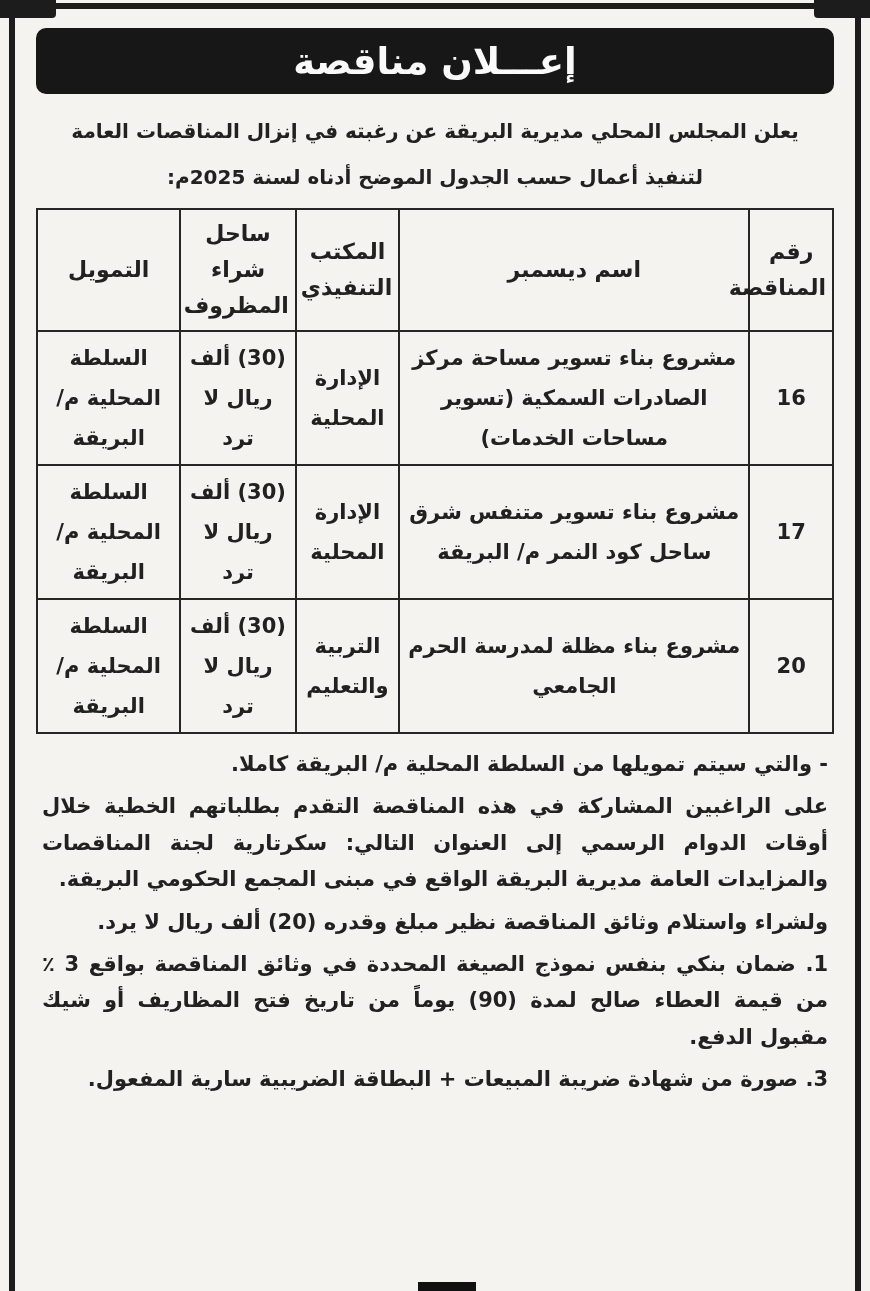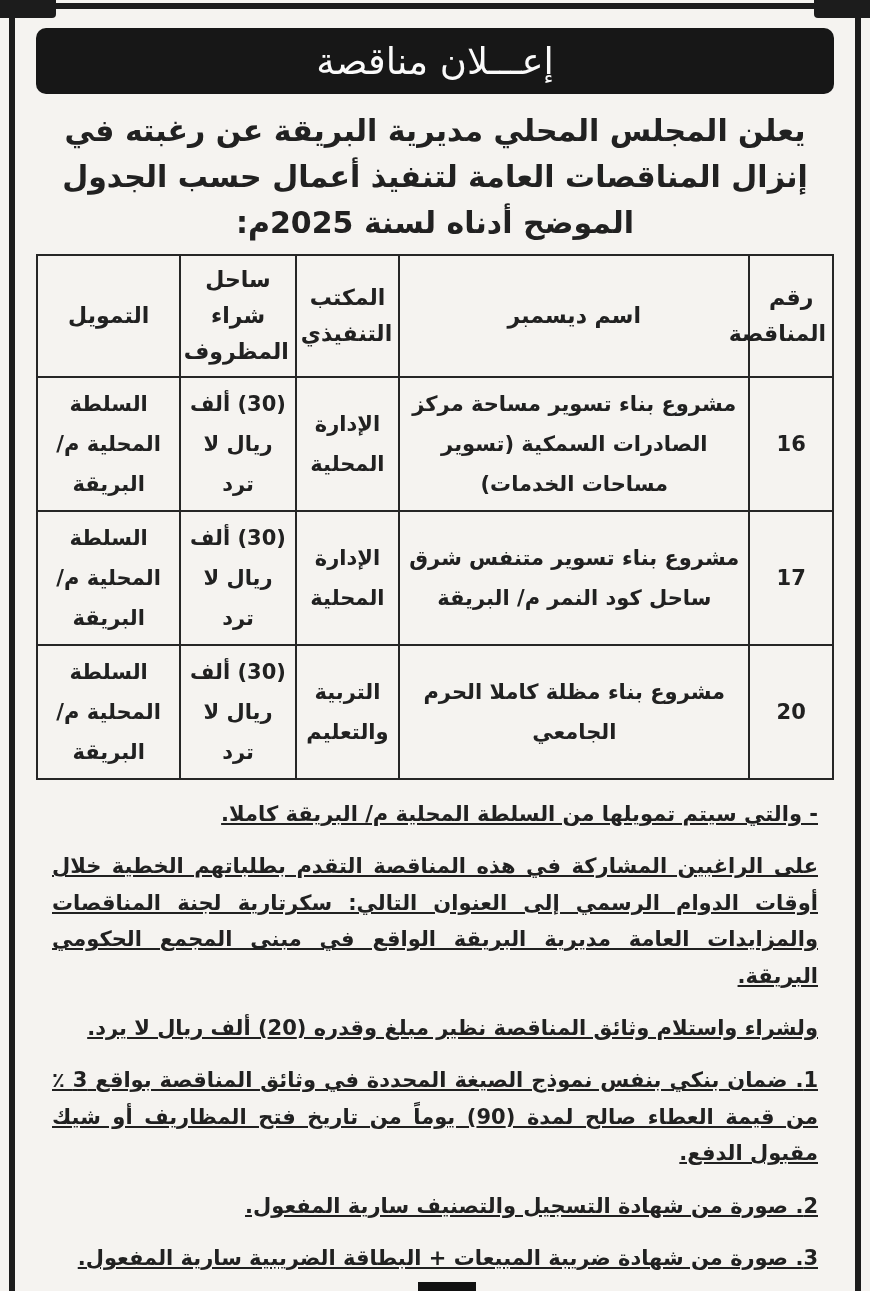--- a/index.html
+++ b/index.html
@@ -52,26 +52,26 @@
     height: 66px;
     background: #171717;
     border-radius: 10px;
     display: flex;
     align-items: center;
     justify-content: center;
   }
   .banner span {
     color: #fafafa;
     font-size: 37px;
-    font-weight: normal;
+    font-weight: bold;
     letter-spacing: 1px;
   }
   .intro {
     margin: 14px 6px 6px;
-    font-size: 30px;
+    font-size: 20px;
     font-weight: bold;
     line-height: 46px;
     text-align: center;
   }
   table {
     width: 100%;
     border-collapse: collapse;
     margin-top: 8px;
     table-layout: fixed;
   }
@@ -94,27 +94,26 @@
   }
   col.c-number   { width: 10.5%; }
   col.c-project  { width: 44%;   }
   col.c-office   { width: 13%;   }
   col.c-envelope { width: 14.5%; }
   col.c-funding  { width: 18%;   }
   .paras {
     margin-top: 12px;
   }
   .paras p {
-    margin: 16px;
+    margin: 6px;
     font-size: 21px;
     font-weight: bold;
     line-height: 36.4px;
     text-align: justify;
     text-justify: inter-word;
-    text-decoration: underline;
   }
 </style>
 </head>
 <body>
 
 <div class="page">
   <div class="frame"></div>
   <div class="corner tl"></div>
   <div class="corner tr"></div>
 
@@ -153,33 +152,32 @@
         </tr>
         <tr>
           <td>17</td>
           <td>مشروع بناء تسوير متنفس شرق ساحل كود النمر م/ البريقة</td>
           <td>الإدارة المحلية</td>
           <td>(30) ألف ريال لا ترد</td>
           <td>السلطة المحلية م/ البريقة</td>
         </tr>
         <tr>
           <td>20</td>
-          <td>مشروع بناء مظلة كاملا الحرم الجامعي</td>
+          <td>مشروع بناء مظلة لمدرسة الحرم الجامعي</td>
           <td>التربية والتعليم</td>
           <td>(30) ألف ريال لا ترد</td>
           <td>السلطة المحلية م/ البريقة</td>
         </tr>
       </tbody>
     </table>
 
     <div class="paras">
       <p>- والتي سيتم تمويلها من السلطة المحلية م/ البريقة كاملا.</p>
       <p>على الراغبين المشاركة في هذه المناقصة التقدم بطلباتهم الخطية خلال أوقات الدوام الرسمي إلى العنوان التالي: سكرتارية لجنة المناقصات والمزايدات العامة مديرية البريقة الواقع في مبنى المجمع الحكومي البريقة.</p>
       <p>ولشراء واستلام وثائق المناقصة نظير مبلغ وقدره (20) ألف ريال لا يرد.</p>
       <p>1. ضمان بنكي بنفس نموذج الصيغة المحددة في وثائق المناقصة بواقع 3 ٪ من قيمة العطاء صالح لمدة (90) يوماً من تاريخ فتح المظاريف أو شيك مقبول الدفع.</p>
-      <p>2. صورة من شهادة التسجيل والتصنيف سارية المفعول.</p>
       <p>3. صورة من شهادة ضريبة المبيعات + البطاقة الضريبية سارية المفعول.</p>
 
     </div>
   </div>
 
   <div class="bottom-mark"></div>
 </div>
 
 </body></html>

